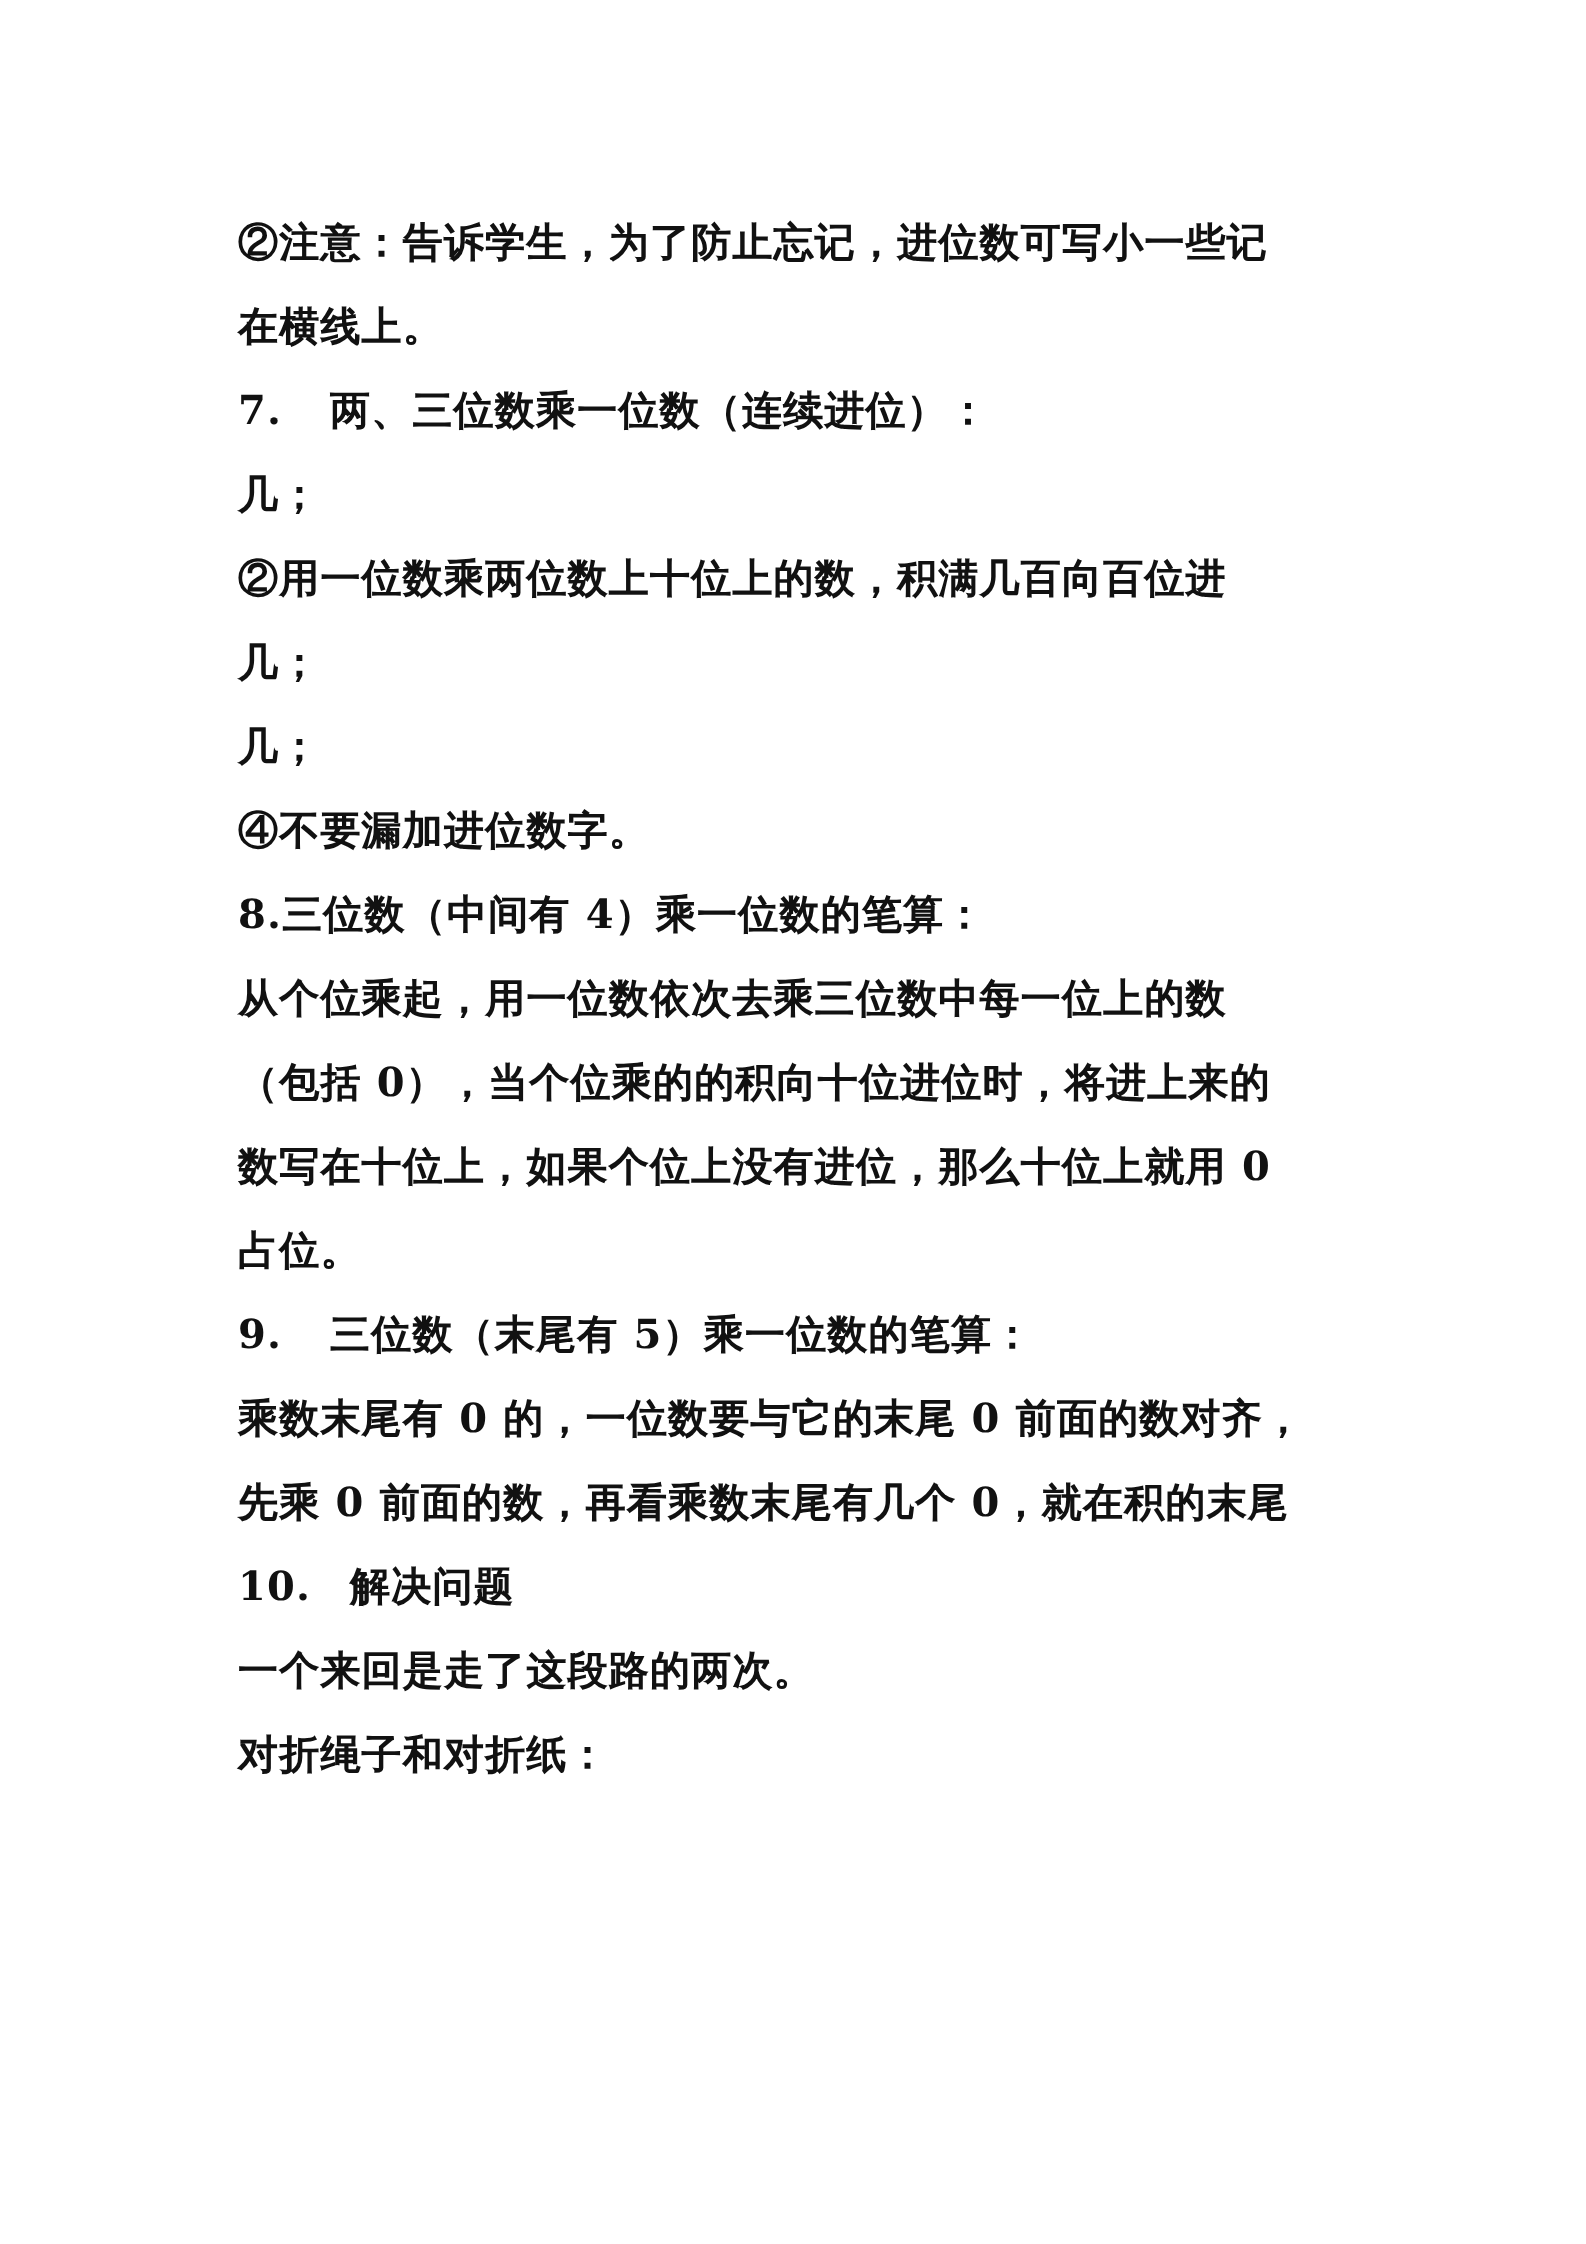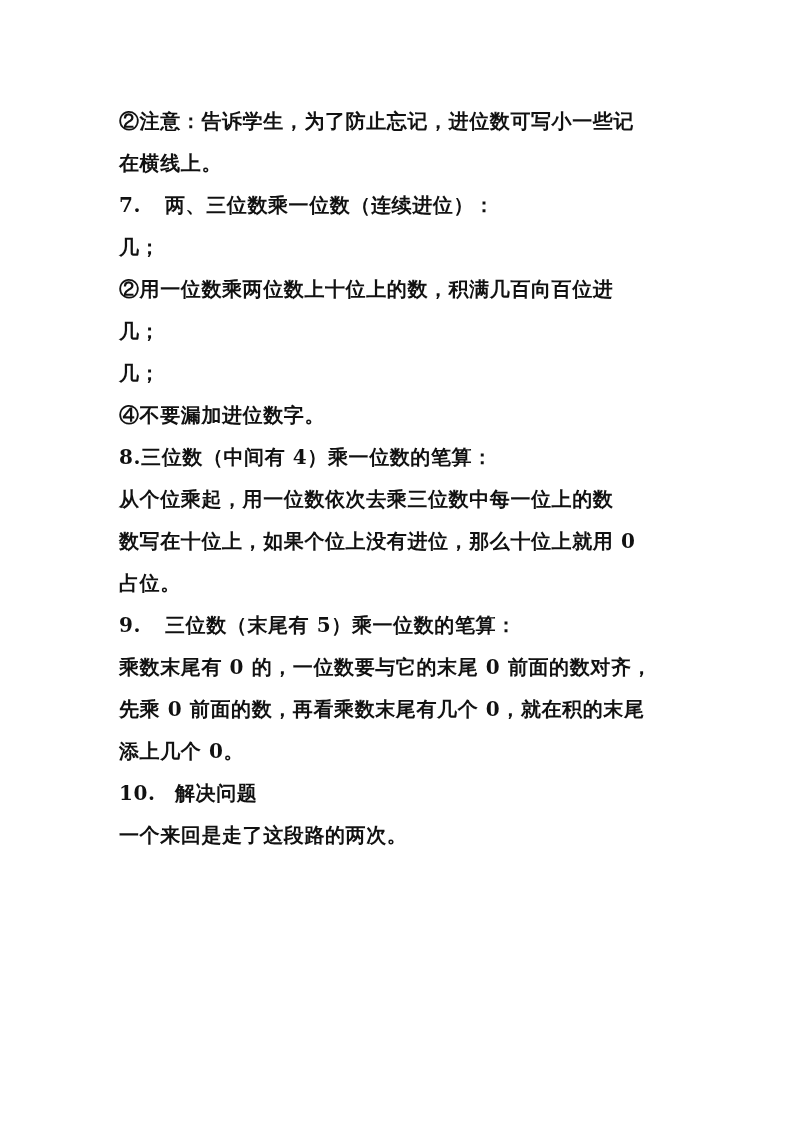--- a/index.html
+++ b/index.html
@@ -48,27 +48,28 @@
     <span class="heading-num">7.</span><span>两、三位数乘一位数（连续进位）：</span>
   </div>
   <div class="line">几；</div>
   <div class="line">②用一位数乘两位数上十位上的数，积满几百向百位进</div>
   <div class="line">几；</div>
   <div class="line">几；</div>
   <div class="line">④不要漏加进位数字。</div>
 
   <div class="line">8.三位数（中间有 4）乘一位数的笔算：</div>
   <div class="line">从个位乘起，用一位数依次去乘三位数中每一位上的数</div>
+  <div class="line">（包括 0），当个位乘的的积向十位进位时，将进上来的</div>
   <div class="line">数写在十位上，如果个位上没有进位，那么十位上就用 0</div>
   <div class="line">占位。</div>
 
   <div class="line">
     <span class="heading-num">9.</span><span>三位数（末尾有 5）乘一位数的笔算：</span>
   </div>
   <div class="line">乘数末尾有 0 的，一位数要与它的末尾 0 前面的数对齐，</div>
   <div class="line">先乘 0 前面的数，再看乘数末尾有几个 0，就在积的末尾</div>
-  <div class="line">添上几个 0。</div>
 
   <div class="line">
     <span class="heading-num wide">10.</span><span>解决问题</span>
   </div>
   <div class="line">一个来回是走了这段路的两次。</div>
+  <div class="line">对折绳子和对折纸：</div>
 </div>
 
 </body></html>

